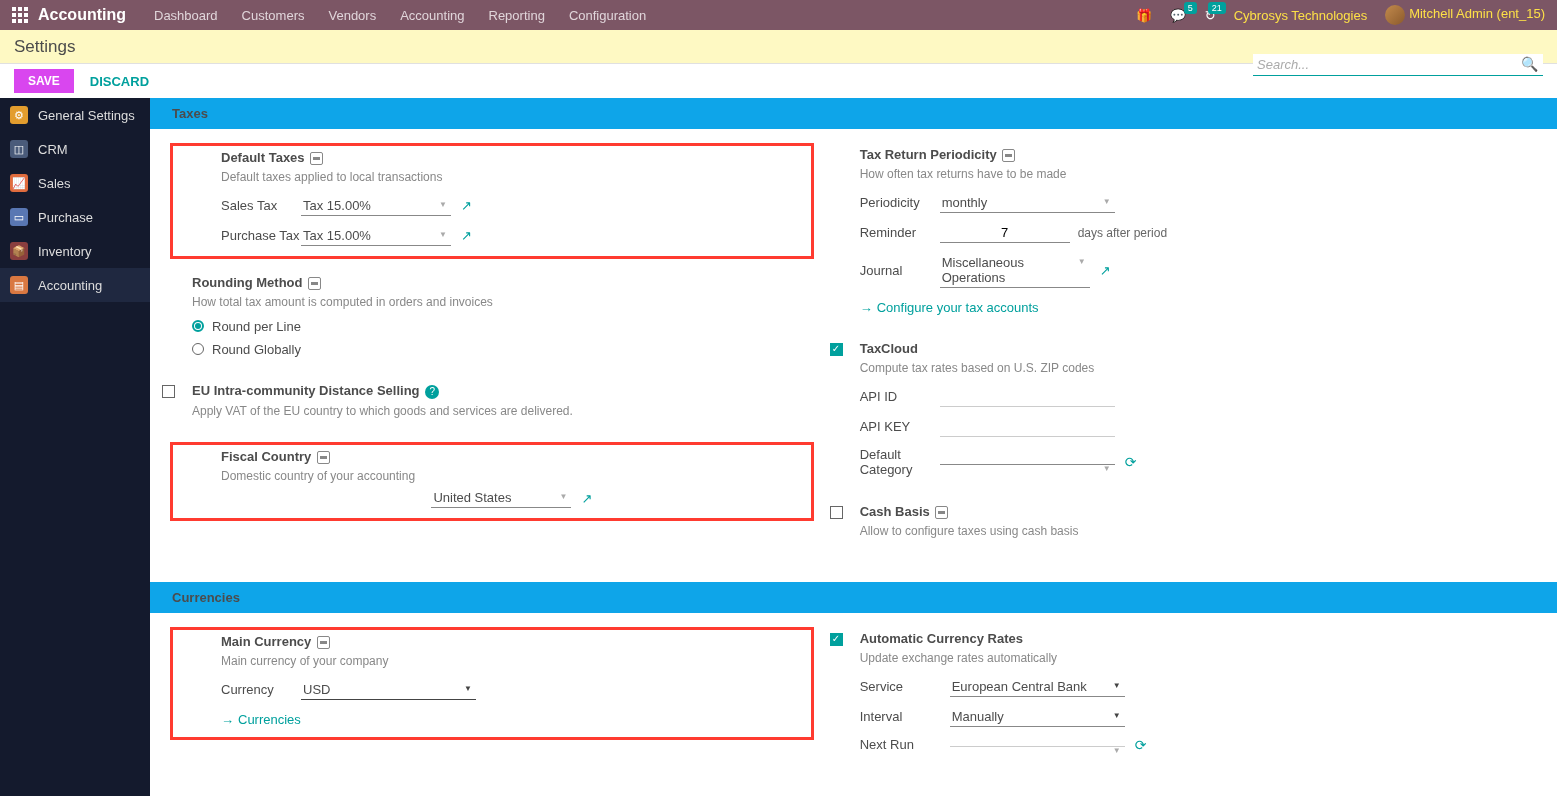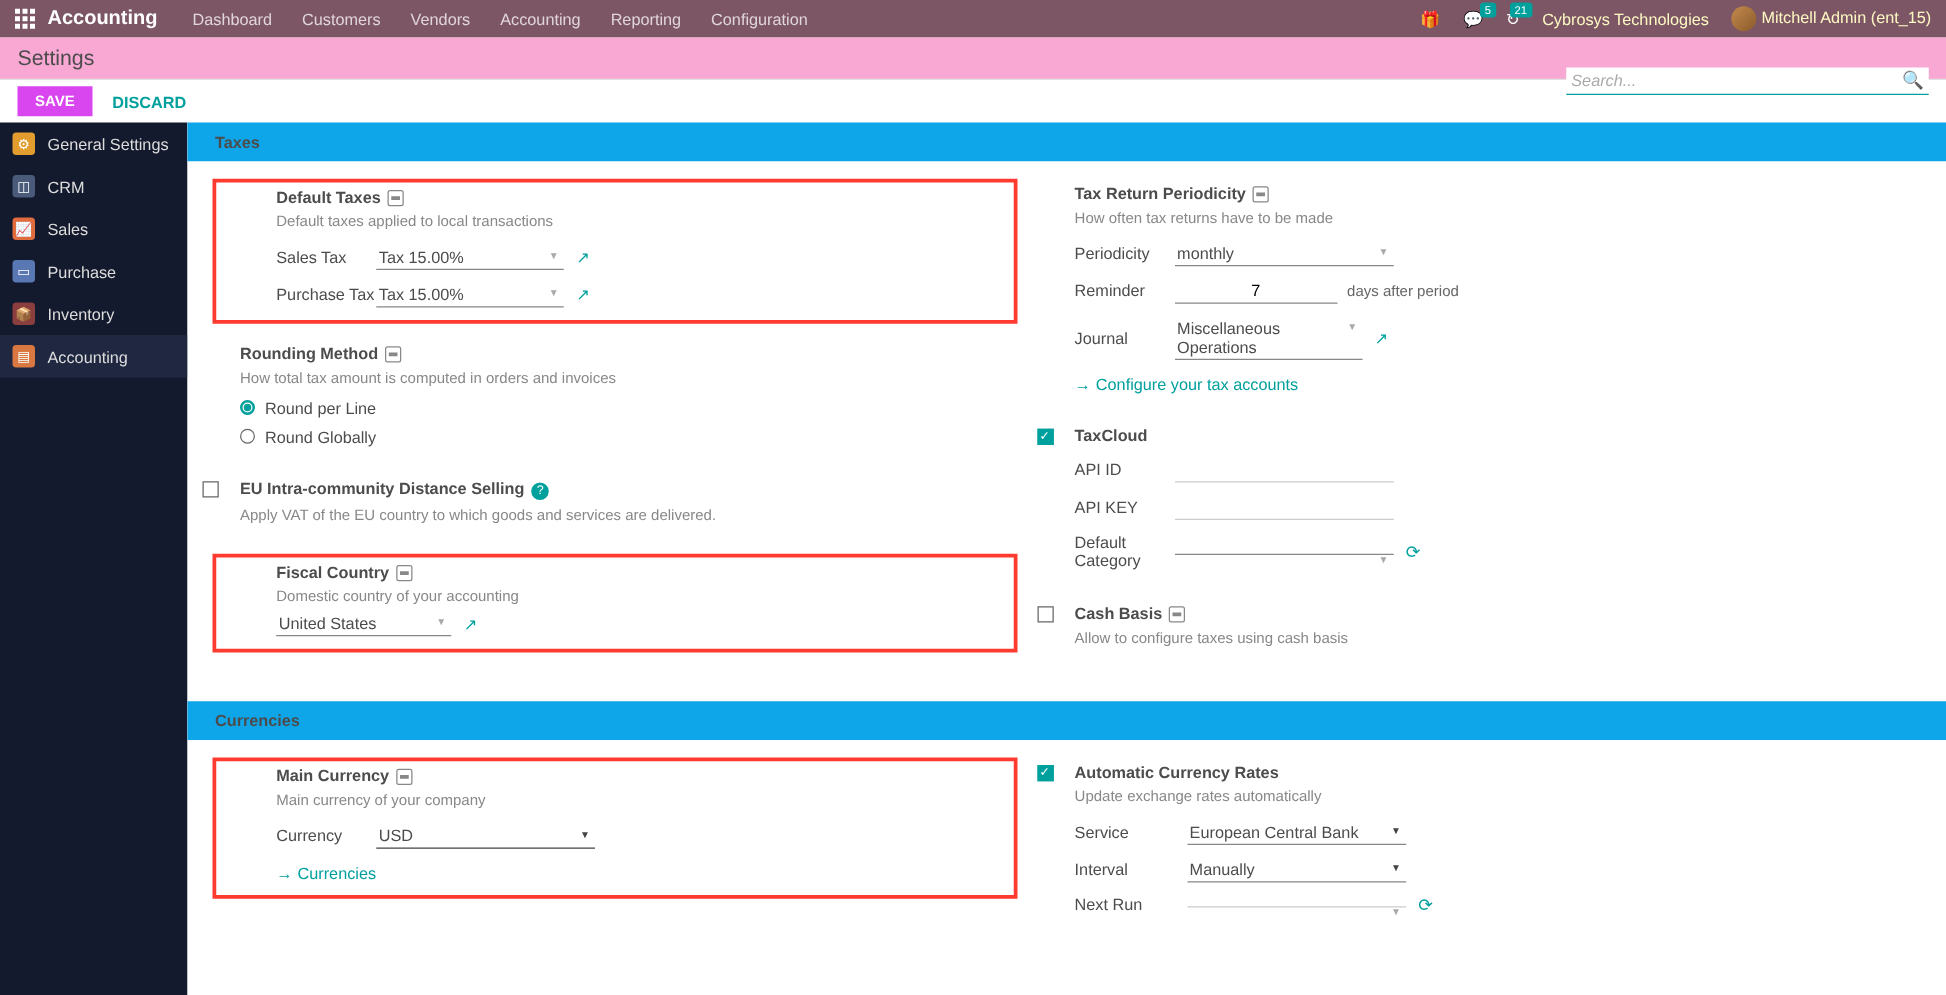--- a/index.html
+++ b/index.html
@@ -8,25 +8,25 @@
     
     .topnav { background: #7c5665; color: #fff; height: 30px; display: flex; align-items: center; padding: 0 12px; }
     .apps-icon { display: grid; grid-template-columns: repeat(3, 4px); grid-gap: 2px; margin-right: 10px; cursor: pointer; }
     .apps-icon div { width: 4px; height: 4px; background: #fff; }
     .app-title { font-size: 16px; font-weight: bold; margin-right: 28px; }
     .nav-items { display: flex; gap: 24px; flex: 1; }
     .nav-items span { color: #e0d5da; font-size: 13px; cursor: pointer; }
     .nav-right { display: flex; align-items: center; gap: 18px; }
     .nav-icon { position: relative; color: #fff; cursor: pointer; }
     .badge { position: absolute; top: -6px; right: -10px; background: #00a09d; color: #fff; font-size: 9px; padding: 1px 4px; border-radius: 3px; }
-    .nav-company { color: #fef9c3; font-size: 13px; }
+    .nav-company { color: #fde047; font-size: 13px; }
     .avatar { width: 20px; height: 20px; border-radius: 50%; background: linear-gradient(135deg, #c28a4d, #8b5a2b); display: inline-block; vertical-align: middle; margin-right: 4px; }
     
     
-    .subhead { height: 34px; display: flex; align-items: center; justify-content: space-between; padding: 0 14px; background: #f9a8d4; border-bottom: 1px solid #e0e0e0; }
+    .subhead { height: 34px; display: flex; align-items: center; justify-content: space-between; padding: 0 14px; background: #fef9c3; border-bottom: 1px solid #e0e0e0; }
     .subhead-title { font-size: 17px; color: #4c4c4c; }
     .search-wrap { position: relative; margin-top: 36px; }
     .search { width: 290px; border: none; border-bottom: 1px solid #00a09d; font-size: 13px; padding: 3px 24px 3px 4px; outline: none; }
     .search::placeholder { color: #aaa; font-style: italic; }
     .search-ic { position: absolute; right: 4px; top: 2px; font-size: 14px; color: #666; }
     
     
     .actionbar { height: 34px; display: flex; align-items: center; padding: 0 14px; background: #fff; gap: 16px; }
     .btn-save { background: #d946ef; color: #fff; border: none; padding: 5px 14px; font-size: 12px; font-weight: bold; cursor: pointer; }
     .btn-discard { color: #00a09d; font-size: 13px; font-weight: bold; cursor: pointer; }
@@ -196,21 +196,21 @@
 
           <div class="card">
             <span class="card-chk"><span class="chkbox"></span></span>
             <span class="card-title">EU Intra-community Distance Selling</span> <span class="help-ic">?</span>
             <div class="card-desc">Apply VAT of the EU country to which goods and services are delivered.</div>
           </div>
 
           <div class="card highlight" style="margin-top:4px;">
             <span class="card-title">Fiscal Country</span> <span class="devmode"></span>
             <div class="card-desc">Domestic country of your accounting</div>
-            <div class="frow" style="margin-top:4px;">
+            <div class="frow" style="margin-top:4px;justify-content:center;">
               <span class="fselect small"><span>United States</span><span class="caret">▼</span></span>
               <span class="ext-ic">↗</span>
             </div>
           </div>
         </div>
 
         <div class="col">
 
           <div class="card">
             <span class="card-title">Tax Return Periodicity</span> <span class="devmode"></span>
@@ -228,20 +228,21 @@
               <span class="flabel">Journal</span>
               <span class="fselect"><span>Miscellaneous Operations</span><span class="caret">▼</span></span>
               <span class="ext-ic">↗</span>
             </div>
             <div class="link-row"><span class="link"><span class="link-arrow">→</span><span>Configure your tax accounts</span></span></div>
           </div>
 
           <div class="card">
             <span class="card-chk"><span class="chkbox checked"></span></span>
             <span class="card-title">TaxCloud</span>
+            <div class="card-desc">Compute tax rates based on U.S. ZIP codes</div>
             <div class="frow">
               <span class="flabel">API ID</span>
               <input class="fselect wide" style="border-bottom: 1px solid rgb(204, 204, 204);">
             </div>
             <div class="frow">
               <span class="flabel">API KEY</span>
               <input class="fselect wide" style="border-bottom: 1px solid rgb(204, 204, 204);">
             </div>
             <div class="frow">
               <span class="flabel" style="line-height:1.2;">Default Category</span>

